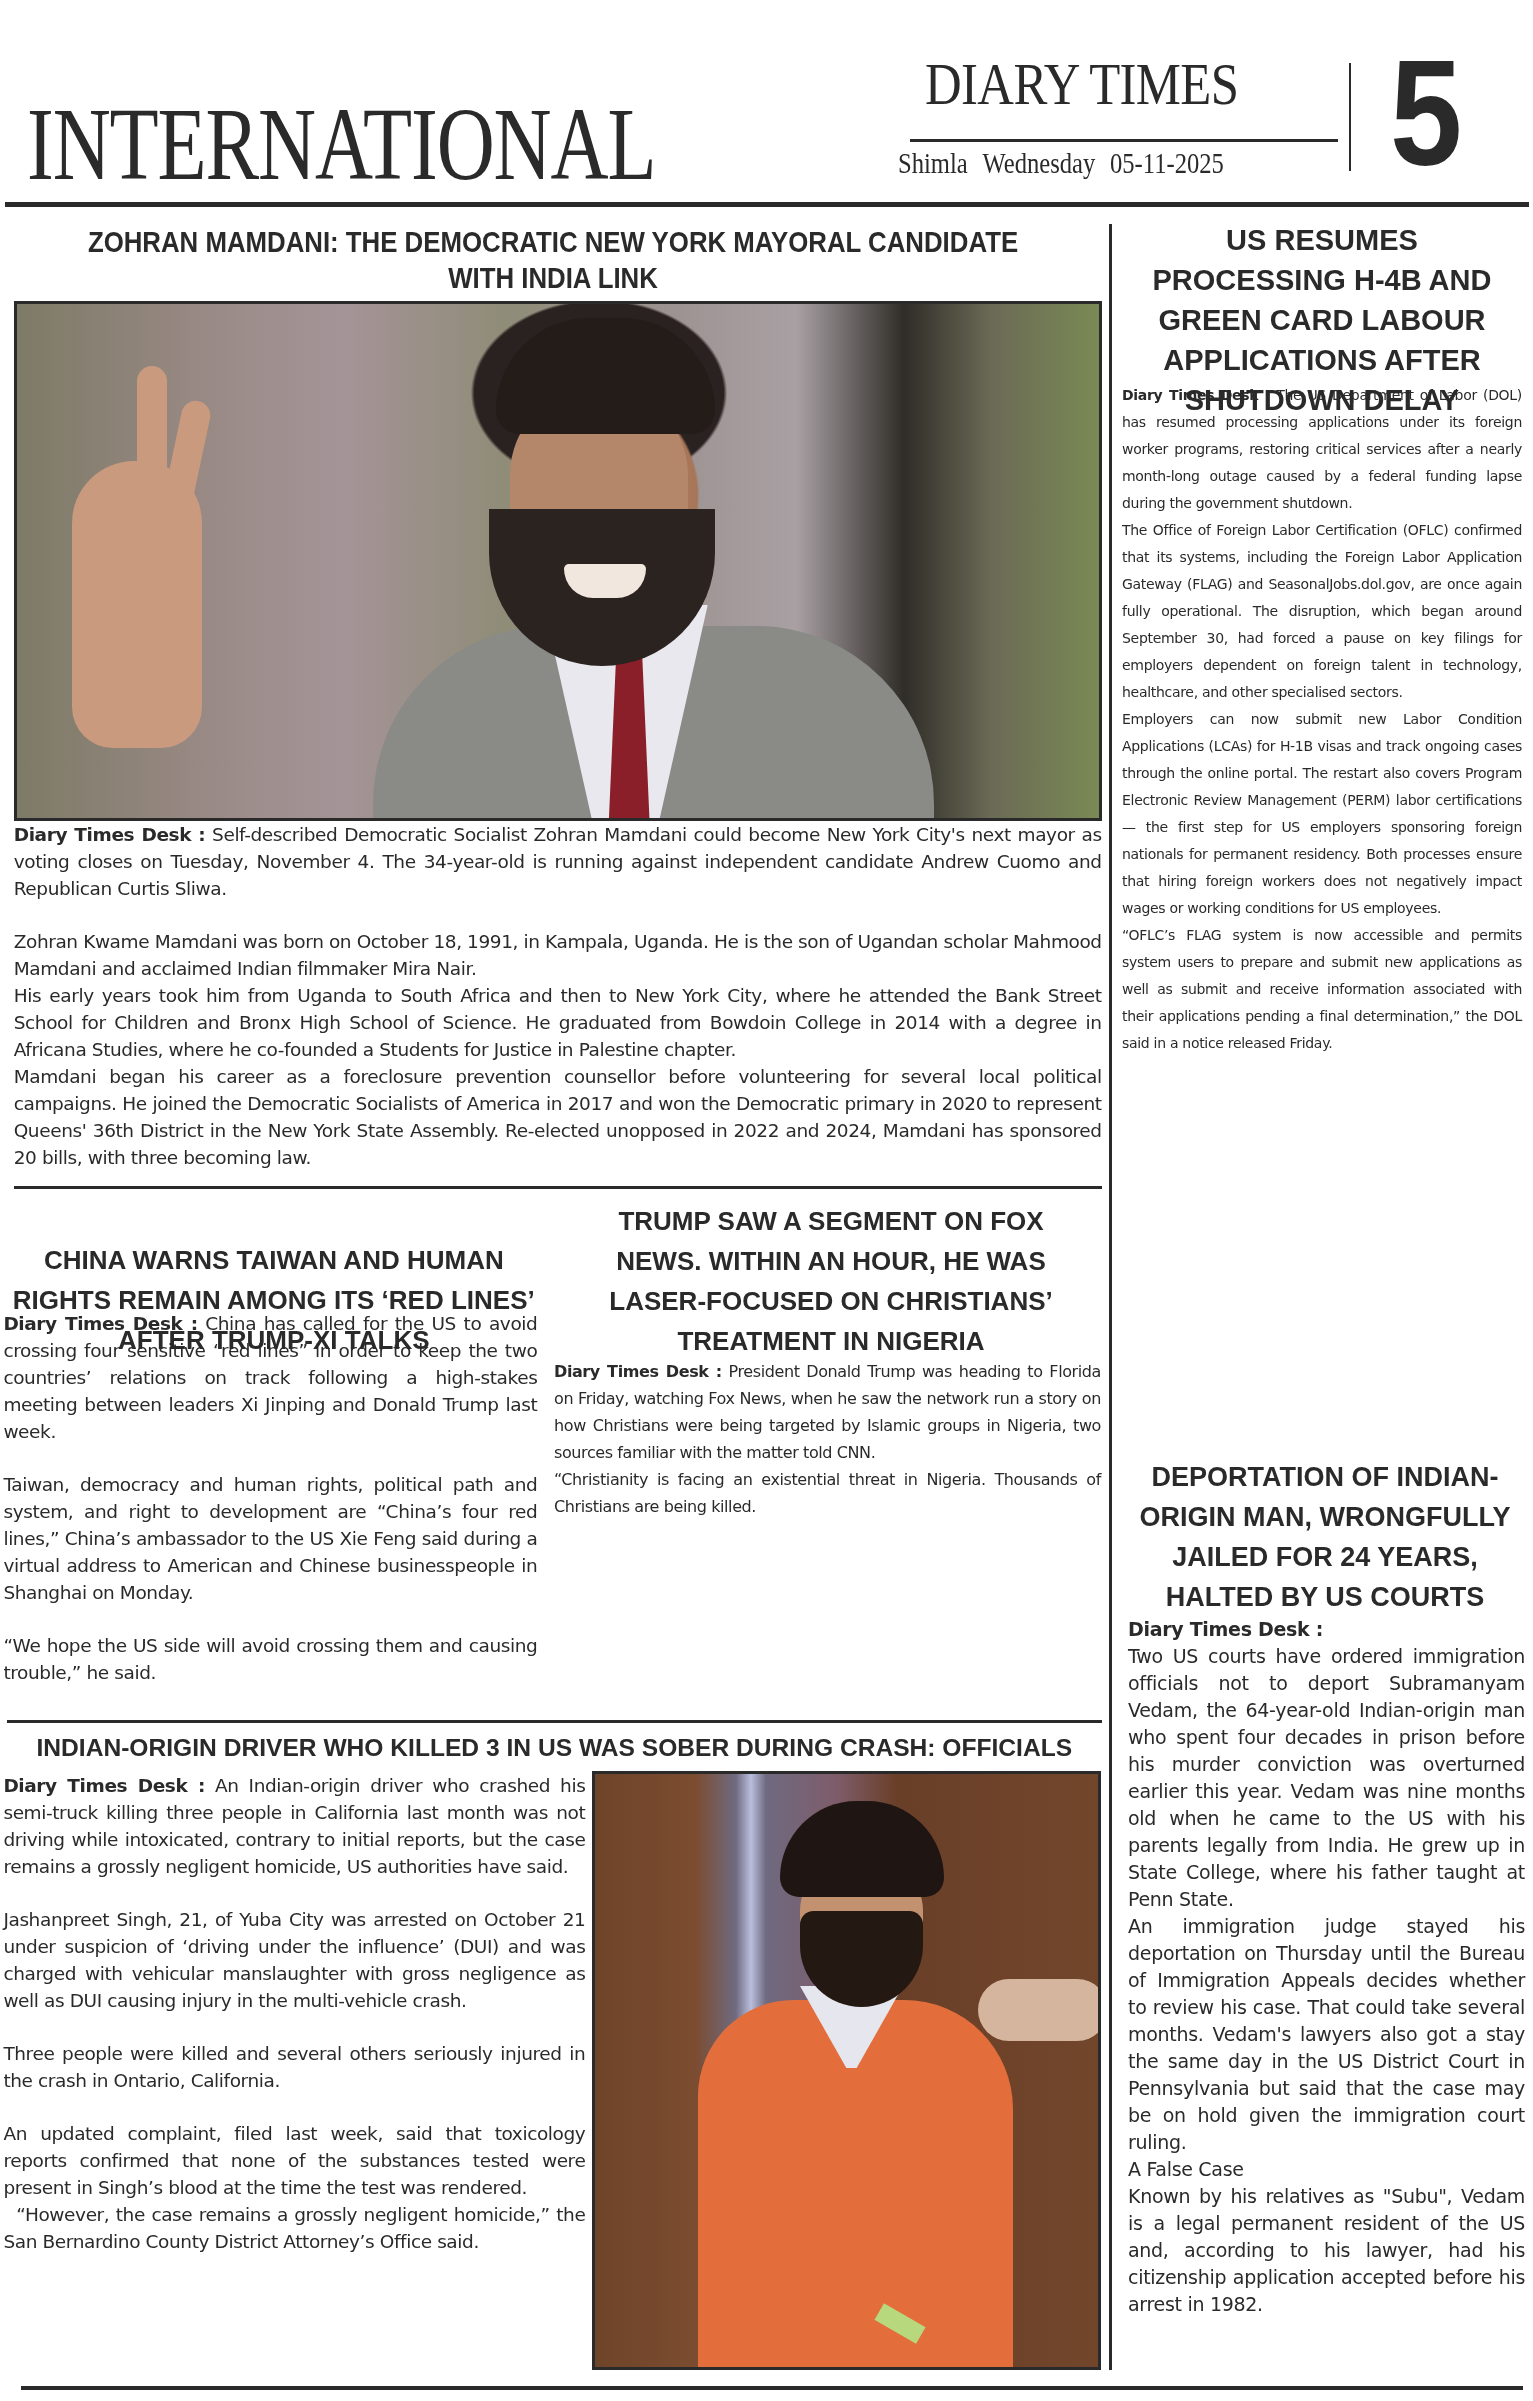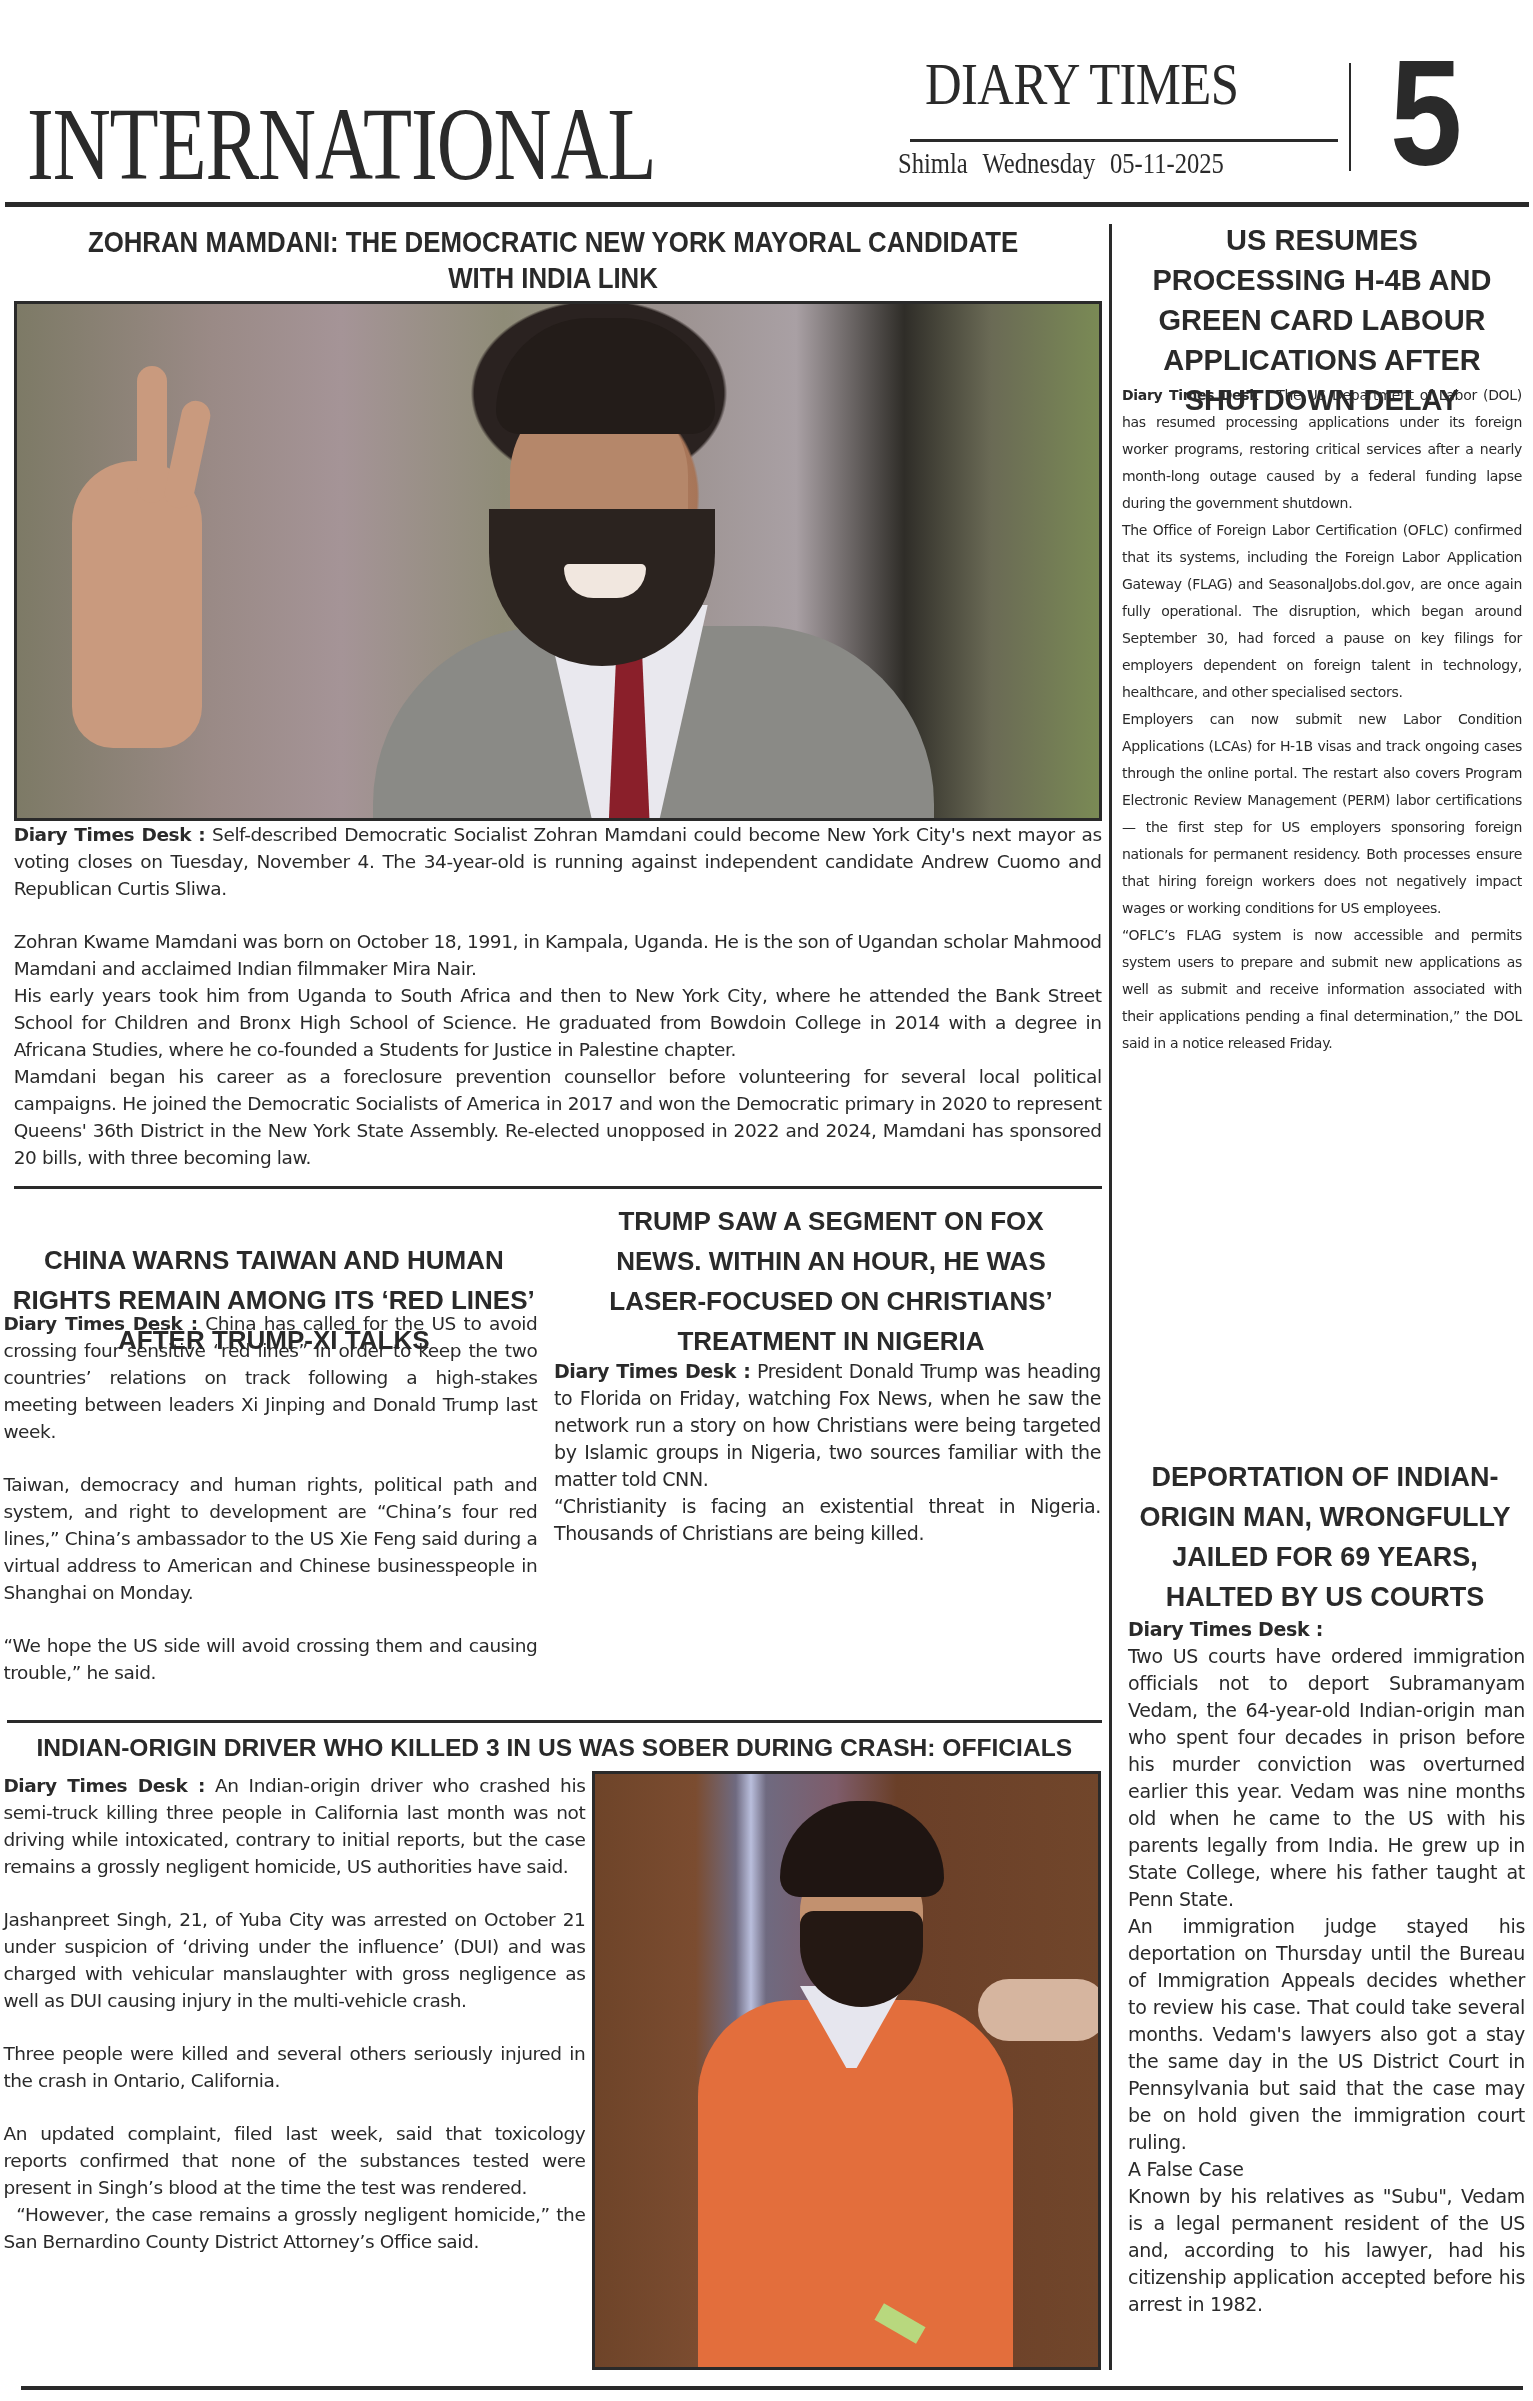--- a/index.html
+++ b/index.html
@@ -101,21 +101,21 @@
   <div class="hl" style="left:6.8px; top:1194px; width:534px; font-size:26px; line-height:40px;margin-top:46px;">CHINA WARNS TAIWAN AND HUMAN RIGHTS REMAIN AMONG ITS ‘RED LINES’ AFTER TRUMP-XI TALKS</div>
   <div class="body" style="left:3.4px; top:1310px; width:534px; font-size:18.5px; line-height:27px; letter-spacing:-0.4px;">
     <p><span class="byline">Diary Times Desk :</span><span> China has called for the US to avoid crossing four sensitive “red lines” in order to keep the two countries’ relations on track following a high-stakes meeting between leaders Xi Jinping and Donald Trump last week.</span></p>
     <p class="gap">Taiwan, democracy and human rights, political path and system, and right to development are “China’s four red lines,” China’s ambassador to the US Xie Feng said during a virtual address to American and Chinese businesspeople in Shanghai on Monday.</p>
     <p class="gap">“We hope the US side will avoid crossing them and causing trouble,” he said.</p>
   </div>
 </article>
 
 <article>
   <div class="hl" style="left:561px; top:1201px; width:540px; font-size:26px; line-height:40px; padding:0 27px; box-sizing:border-box;">TRUMP SAW A SEGMENT ON FOX NEWS. WITHIN AN HOUR, HE WAS LASER-FOCUSED ON CHRISTIANS’ TREATMENT IN NIGERIA</div>
-  <div class="body" style="left:554px; top:1358px; width:547px; font-size:19px; line-height:27px; letter-spacing:-0.4px;">
+  <div class="body" style="left:554px; top:1358px; width:547px; font-size:16px; line-height:27px; letter-spacing:-0.4px;">
     <p><span class="byline">Diary Times Desk :</span><span> President Donald Trump was heading to Florida on Friday, watching Fox News, when he saw the network run a story on how Christians were being targeted by Islamic groups in Nigeria, two sources familiar with the matter told CNN.</span></p>
     <p>“Christianity is facing an existential threat in Nigeria. Thousands of Christians are being killed.</p>
   </div>
 </article>
 
 <div class="rule" style="left:6.8px; top:1720px; width:1095px; height:3.4px;"></div>
 
 <article>
   <div class="hl" style="left:6.8px; top:1731px; width:1095px; font-size:24.6px; line-height:34px; white-space:nowrap;">INDIAN-ORIGIN DRIVER WHO KILLED 3 IN US WAS SOBER DURING CRASH: OFFICIALS</div>
   <div class="body" style="left:3.4px; top:1772px; width:582px; font-size:18.5px; line-height:27px; letter-spacing:-0.4px;">
@@ -144,21 +144,21 @@
   <div class="hl" style="left:1122px; top:220px; width:400px; font-size:29px; line-height:40px; padding:0 10.3px; box-sizing:border-box;">US RESUMES PROCESSING H-4B AND GREEN CARD LABOUR APPLICATIONS AFTER SHUTDOWN DELAY</div>
   <div class="body" style="left:1122px; top:382px; width:400px; font-size:14px; line-height:27px; letter-spacing:-0.3px;">
     <p><span class="byline">Diary Times Desk :</span><span> The US Department of Labor (DOL) has resumed processing applications under its foreign worker programs, restoring critical services after a nearly month-long outage caused by a federal funding lapse during the government shutdown.</span></p>
     <p>The Office of Foreign Labor Certification (OFLC) confirmed that its systems, including the Foreign Labor Application Gateway (FLAG) and SeasonalJobs.dol.gov, are once again fully operational. The disruption, which began around September 30, had forced a pause on key filings for employers dependent on foreign talent in technology, healthcare, and other specialised sectors.</p>
     <p>Employers can now submit new Labor Condition Applications (LCAs) for H-1B visas and track ongoing cases through the online portal. The restart also covers Program Electronic Review Management (PERM) labor certifications — the first step for US employers sponsoring foreign nationals for permanent residency. Both processes ensure that hiring foreign workers does not negatively impact wages or working conditions for US employees.</p>
     <p>“OFLC’s FLAG system is now accessible and permits system users to prepare and submit new applications as well as submit and receive information associated with their applications pending a final determination,” the DOL said in a notice released Friday.</p>
   </div>
 </article>
 
 <article>
-  <div class="hl" style="left:1125px; top:1457px; width:400px; font-size:27px; line-height:40px; padding:0 13.7px; box-sizing:border-box;">DEPORTATION OF INDIAN-ORIGIN MAN, WRONGFULLY JAILED FOR 69 YEARS, HALTED BY US COURTS</div>
+  <div class="hl" style="left:1125px; top:1457px; width:400px; font-size:27px; line-height:40px; padding:0 13.7px; box-sizing:border-box;">DEPORTATION OF INDIAN-ORIGIN MAN, WRONGFULLY JAILED FOR 24 YEARS, HALTED BY US COURTS</div>
   <div class="body" style="left:1128px; top:1616px; width:397px; font-size:19px; line-height:27px; letter-spacing:-0.3px;">
     <p class="byline">Diary Times Desk :</p>
     <p>Two US courts have ordered immigration officials not to deport Subramanyam Vedam, the 64-year-old Indian-origin man who spent four decades in prison before his murder conviction was overturned earlier this year. Vedam was nine months old when he came to the US with his parents legally from India. He grew up in State College, where his father taught at Penn State.</p>
     <p>An immigration judge stayed his deportation on Thursday until the Bureau of Immigration Appeals decides whether to review his case. That could take several months. Vedam's lawyers also got a stay the same day in the US District Court in Pennsylvania but said that the case may be on hold given the immigration court ruling.</p>
     <p style="text-align:left;">A False Case</p>
     <p>Known by his relatives as "Subu", Vedam is a legal permanent resident of the US and, according to his lawyer, had his citizenship application accepted before his arrest in 1982.</p>
   </div>
 </article>
 
 

